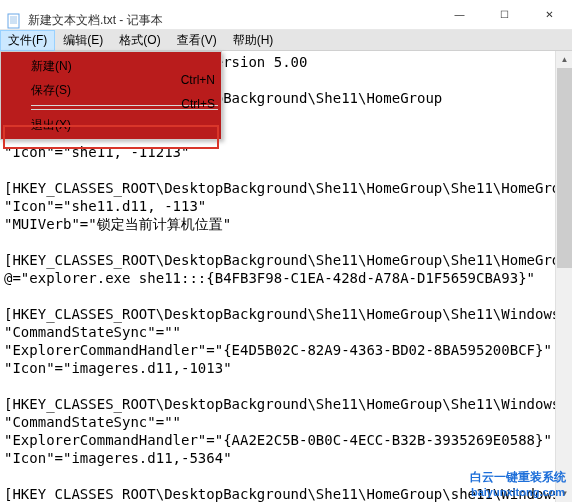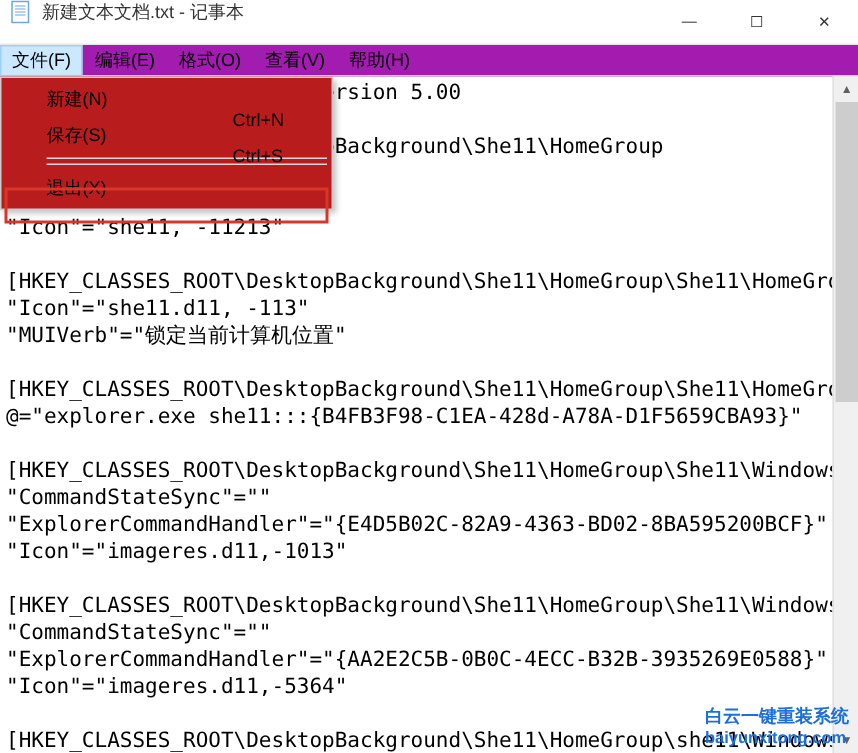--- a/index.html
+++ b/index.html
@@ -8,38 +8,38 @@
     font-size: 12px;
     background: #fff;
     width: 572px;
     height: 502px;
     overflow: hidden;
     position: relative;
   }
   .titlebar {
     height: 30px;
     display: flex;
-    align-items: flex-start;
+    align-items: flex-end;
     background: #fff;
     border-bottom: 1px solid #e8e8e8;
   }
   .titlebar .icon { width: 16px; height: 16px; margin: 0 6px; }
   .title-text { flex: 1; font-size: 12px; color: #333; }
   .win-controls { display: flex; }
   .win-btn {
     width: 45px; height: 29px;
     display: flex; align-items: center; justify-content: center;
     color: #333; font-size: 10px;
   }
   .menubar {
     height: 21px;
     display: flex;
     align-items: center;
     border-bottom: 1px solid #d0d0d0;
-    background: #a21caf;
+    background: #e5e5e5;
   }
   .menu-item {
     padding: 2px 8px;
     font-size: 12px;
     cursor: default;
   }
   .menu-item.active { background: #cce8ff; border: 1px solid #99d1ff; padding: 1px 7px; }
   .content {
     position: absolute;
     top: 51px; left: 0; right: 17px; bottom: 0;
@@ -72,34 +72,34 @@
   .dd-item {
     display: flex;
     align-items: center;
     height: 24px;
     padding: 0 4px 0 28px;
     font-size: 12px;
     color: #000;
     position: relative;
   }
   .dd-label { flex: 1; }
-  .dd-short { width: 60px; text-align: left; margin-top: 28px; }
+  .dd-short { width: 60px; text-align: right; margin-top: 28px; }
   .dd-sep { height: 1px; background: #d7d7d7; margin: 3px 1px 3px 28px; }
   .dd-highlight {
     position: absolute;
     border: 2px solid #d9362a;
     pointer-events: none;
   }
   .watermark {
     position: absolute;
     right: 6px; bottom: 2px;
     font-size: 12px;
     font-family: "Microsoft YaHei", sans-serif;
     font-weight: bold;
-    text-align: left;
+    text-align: center;
     line-height: 15px;
   }
   .wm1 { color: #1e6fd9; }
   .wm2 { color: #1e6fd9; font-size: 11px; font-weight: bold; }
 </style>
 </head>
 <body>
 
 <div class="titlebar">
   <svg class="icon" viewBox="0 0 16 16">

